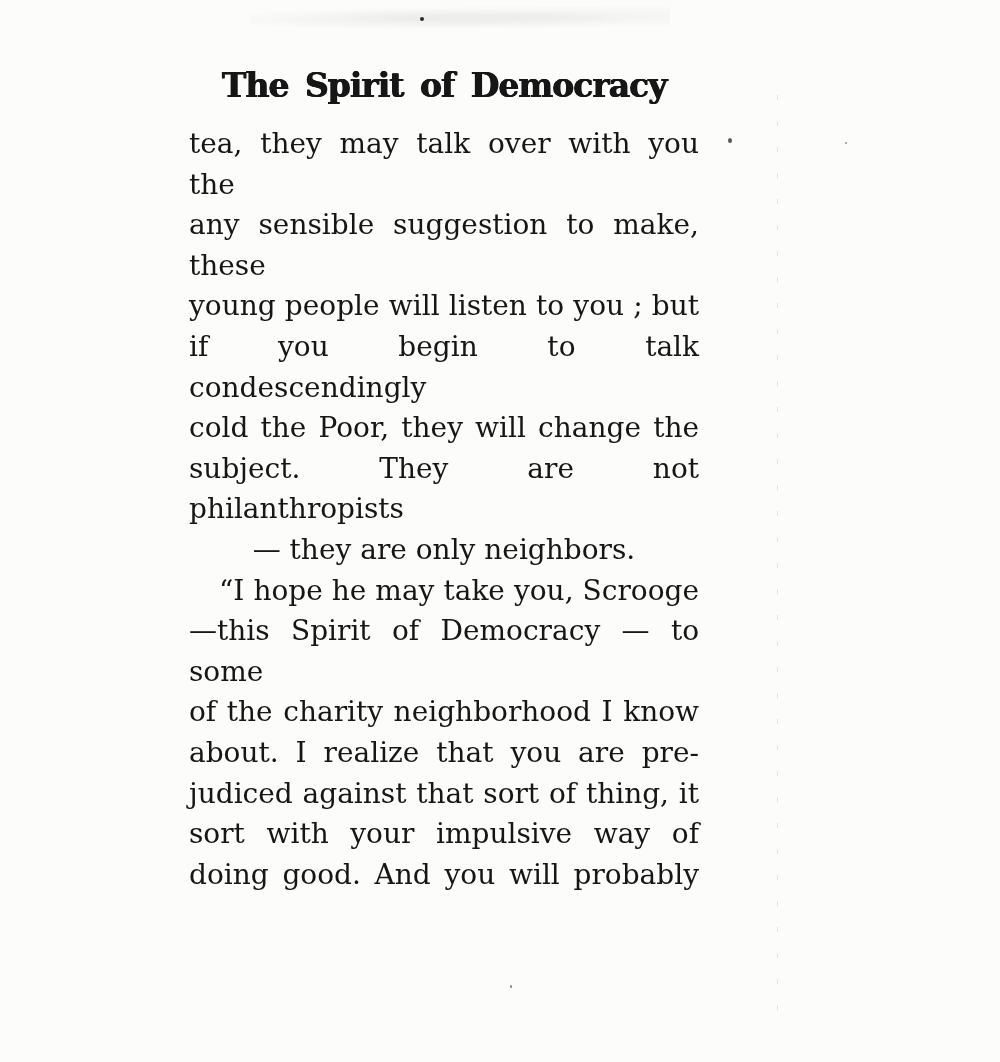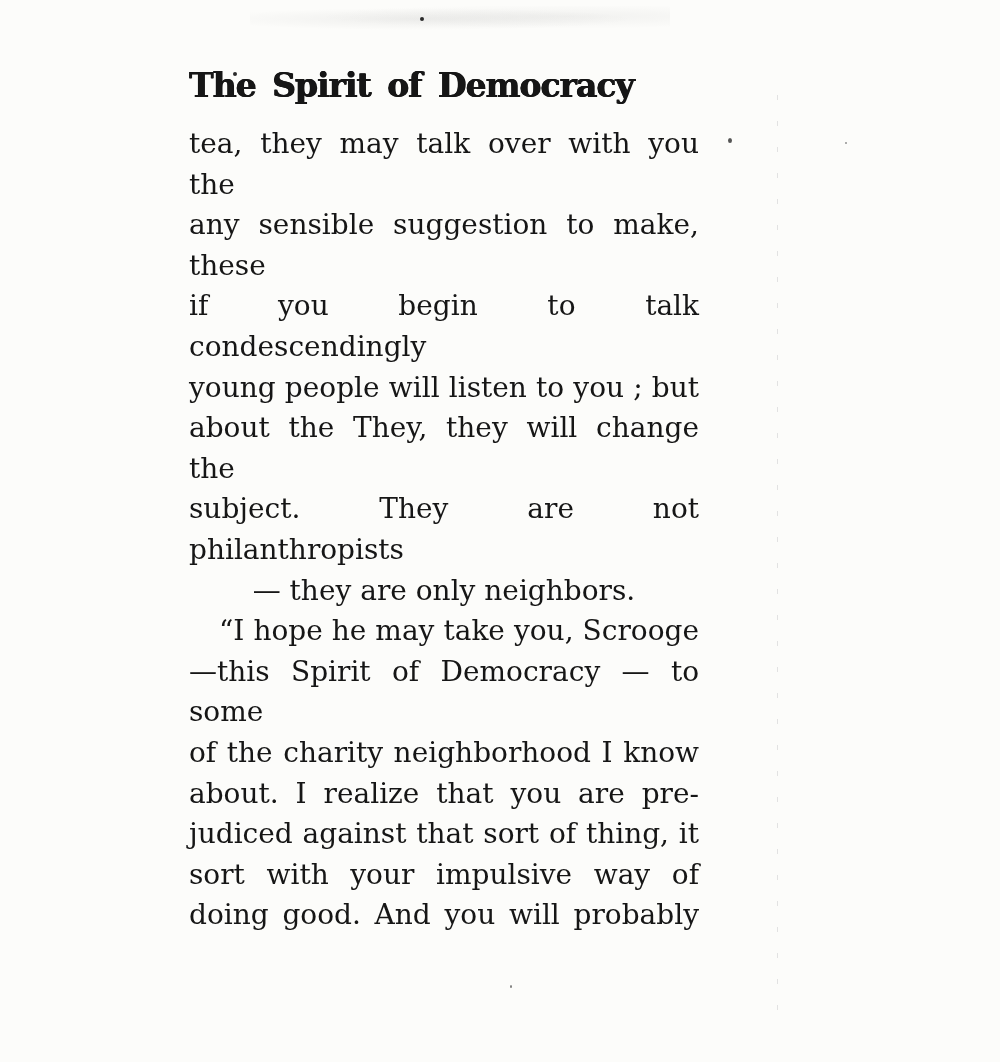--- a/index.html
+++ b/index.html
@@ -15,21 +15,21 @@
     overflow: hidden;
     font-family: "DejaVu Serif", "Liberation Serif", serif;
     color: #161616;
   }
   .running-head {
     position: absolute;
     top: 64px;
     left: 189px;
     width: 510px;
     margin: 0;
-    text-align: left;
+    text-align: center;
     font-size: 33px;
     font-weight: 700;
     letter-spacing: -1px;
     word-spacing: 6px;
     line-height: 44px;
     
     text-shadow: 0.6px 0 0 #161616, -0.3px 0 0 #161616;
   }
   .body-column {
     position: absolute;
@@ -97,23 +97,23 @@
   <div class="speck s4"></div>
   <div class="speck s5"></div>
 
   <h1 class="running-head">The Spirit of Democracy</h1>
 
   <div class="body-column">
 
     <div class="para">
         <div class="bline just">tea, they may talk over with you the</div>
         <div class="bline just">any sensible suggestion to make, these</div>
+        <div class="bline just">young people will listen to you ; but</div>
         <div class="bline just">if you begin to talk condescendingly</div>
-        <div class="bline just">young people will listen to you ; but</div>
-        <div class="bline just">about the They, they will change the</div>
+        <div class="bline just">cold the Poor, they will change the</div>
         <div class="bline just">subject.  They are not philanthropists</div>
         <div class="bline">— they are only neighbors.</div>
       </div>
 
     <div class="para">
         <div class="bline just indent">“I hope he may take you, Scrooge</div>
         <div class="bline just">—this Spirit of Democracy — to some</div>
         <div class="bline just">of the charity neighborhood I know</div>
         <div class="bline just">about.  I realize that you are pre-</div>
         <div class="bline just">judiced against that sort of thing, it</div>

